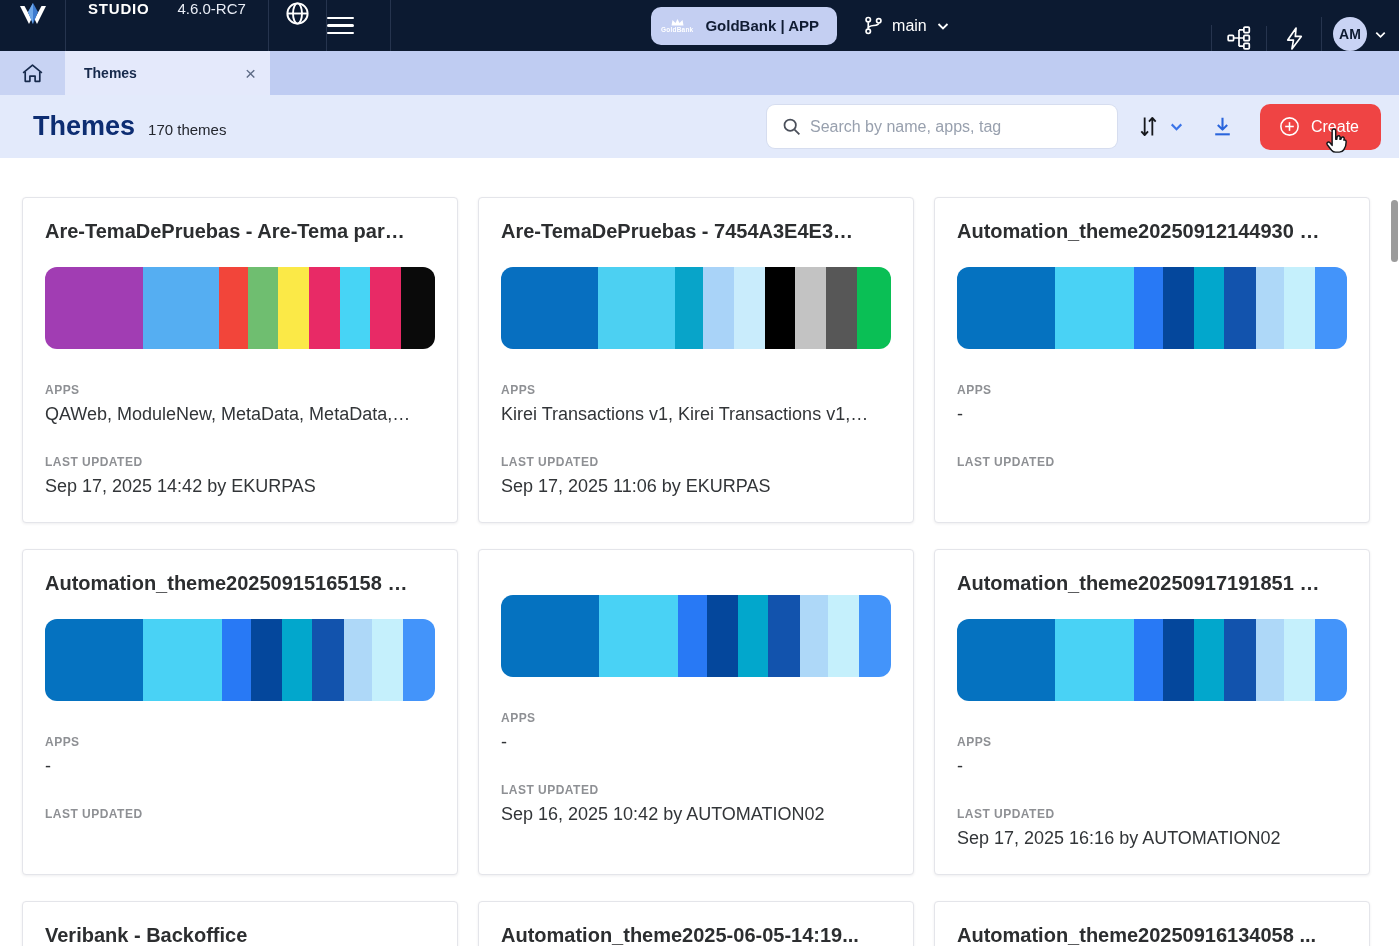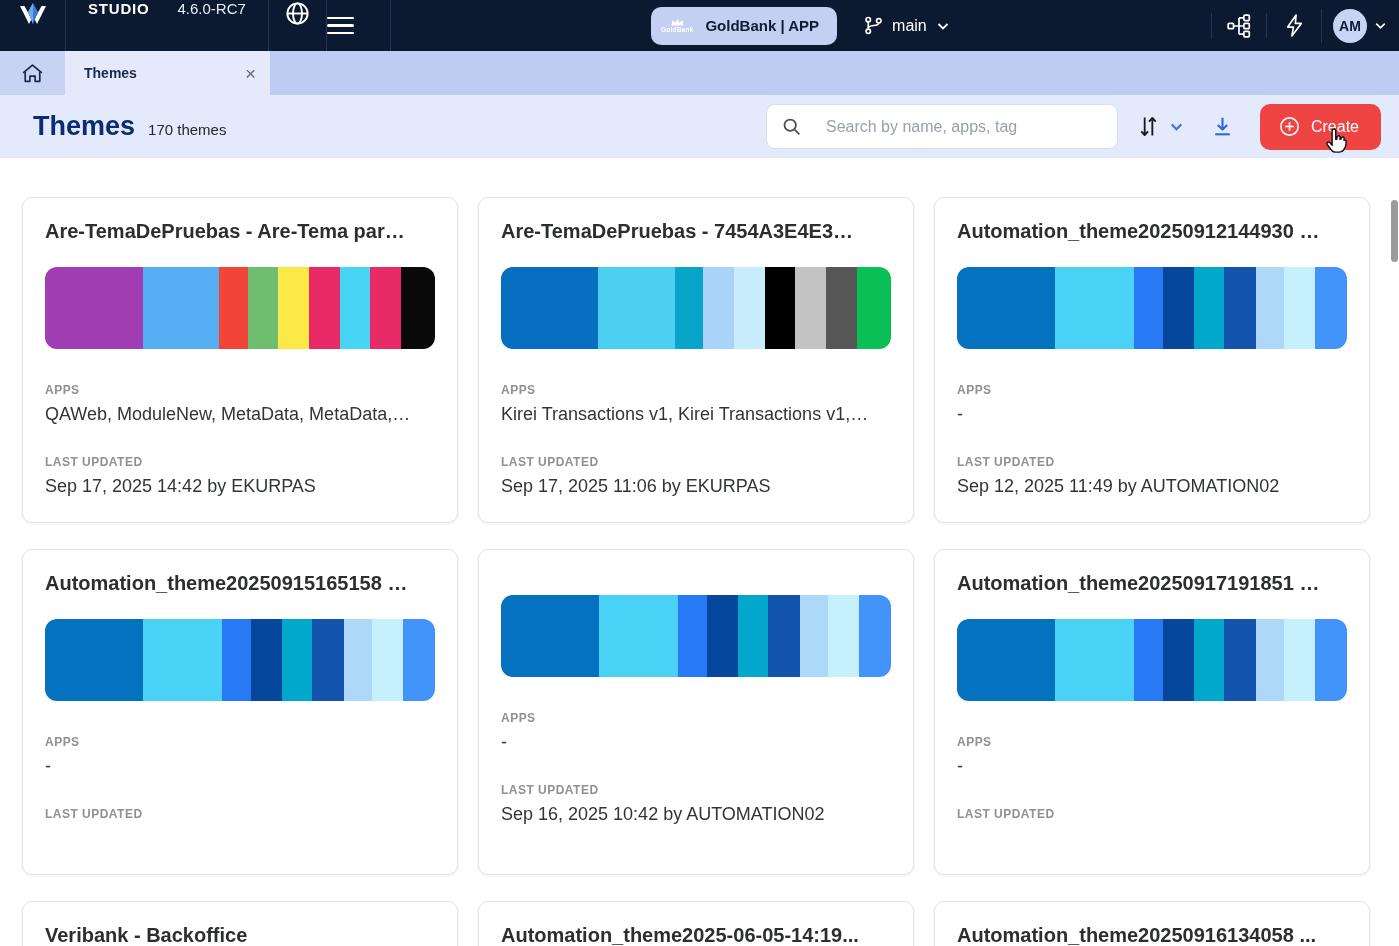--- a/index.html
+++ b/index.html
@@ -17,21 +17,21 @@
   .nav-burger { width:64px; border-right:1px solid #26344e; flex-direction:column; gap:5px; }
   .nav-burger span { display:block; width:27px; height:2.6px; background:#fff; border-radius:2px; }
   .nav-middle { flex:1; display:flex; align-items:center; justify-content:center; gap:26px; }
   .app-badge { height:38px; background:#c4cff2; border-radius:10px; display:flex; align-items:center;
     gap:12px; padding:0 18px 0 10px; color:#101c33; cursor:pointer; }
   .badge-logo { display:flex; flex-direction:column; align-items:center; line-height:1; }
   .badge-logo .bl-text { font-size:6.5px; font-weight:700; color:#fff; margin-top:1px; letter-spacing:.2px; }
   .app-badge .badge-label { font-size:15px; font-weight:600; }
   .branch { display:flex; align-items:center; gap:8px; cursor:pointer; }
   .branch .branch-name { font-size:16px; }
-  .nav-right { display:flex; align-items:center; }
+  .nav-right { display:flex; align-items:flex-end; }
   .nav-iconbtn { width:55px; display:flex; align-items:center; justify-content:center;
     border-left:1px solid #26344e; cursor:pointer; }
   .nav-user { width:78px; display:flex; align-items:center; justify-content:center; gap:6px;
     border-left:1px solid #26344e; cursor:pointer; }
   .avatar { width:34px; height:34px; border-radius:50%; background:#c9d3f4; color:#0d1a31;
     font-size:14px; font-weight:700; display:flex; align-items:center; justify-content:center; }
 
   
   .tabbar { height:44px; background:#bfccf2; display:flex; align-items:stretch; }
   .tab-home { width:65px; background:#c8d3f3; display:flex; align-items:center; justify-content:center;
@@ -40,33 +40,33 @@
   .tab-label { flex:1; font-size:14px; font-weight:700; color:#16294b; }
   .tab-close { font-size:19px; color:#5d6b85; cursor:pointer; line-height:1; }
 
   
   .pagehead { height:63px; background:#e3eafb; display:flex; align-items:center; padding:0 18px 0 33px; }
   .page-title { font-size:27px; font-weight:700; color:#0d2d72; }
   .page-count { font-size:15px; color:#23262e; margin-left:13px; margin-top:6px; }
   .ph-spacer { flex:1; }
   .searchbox { width:350px; height:43px; background:#fff; border-radius:8px; display:flex;
     align-items:center; padding:0 12px 0 14px; box-shadow:0 0 0 1px rgba(120,130,160,.12); }
-  .searchbox input { border:0; outline:0; flex:1; font-size:16px; color:#333; margin-left:24px;
+  .searchbox input { border:0; outline:0; flex:1; font-size:16px; color:#333; margin-left:8px;
     font-family:"Liberation Sans", sans-serif; background:transparent; }
   .searchbox input::placeholder { color:#98a0ae; }
   .sort-group { display:flex; align-items:center; margin-left:20px; gap:8px; cursor:pointer; }
   .download-btn { margin-left:25px; cursor:pointer; display:flex; align-items:center; }
   .create-btn { margin-left:25px; height:46px; padding:0 22px 0 18px; background:#ef4444; border:0;
     border-radius:10px; color:#fff; font-size:16px; display:flex; align-items:center; gap:10px;
     cursor:pointer; font-family:"Liberation Sans", sans-serif; }
 
   
   .main { background:#fff; padding:39px 29px 0 22px; }
   .grid { display:grid; grid-template-columns:repeat(3, 1fr); column-gap:20px; row-gap:26px; }
-  .card { height:326px; background:#fff; border:1px solid #e4e5ea; border-radius:10px;
+  .card { height:326px; background:#fff; border:1px solid #e4e5ea; border-radius:4px;
     box-shadow:0 1px 3px rgba(20,20,40,.07); padding:21px 22px; overflow:hidden; cursor:pointer; }
   .card-title { font-size:20px; line-height:24px; font-weight:700; color:#2c2e30;
     white-space:nowrap; overflow:hidden; }
   .swatch { margin-top:24px; height:82px; border-radius:12px; overflow:hidden; display:flex; }
   .swatch .seg { height:100%; }
   .meta-label { margin-top:34px; font-size:12px; font-weight:700; letter-spacing:.04em; color:#8e9094; }
   .meta-label.second { margin-top:30px; }
   .meta-value { margin-top:7px; font-size:18px; line-height:21px; color:#323538;
     white-space:nowrap; overflow:hidden; }
 
@@ -277,21 +277,20 @@
           <div class="seg" style="flex-grow: 8.1; background: rgb(4, 71, 156);"></div>
           <div class="seg" style="flex-grow: 7.7; background: rgb(2, 167, 204);"></div>
           <div class="seg" style="flex-grow: 8.1; background: rgb(18, 83, 173);"></div>
           <div class="seg" style="flex-grow: 7.2; background: rgb(174, 216, 248);"></div>
           <div class="seg" style="flex-grow: 8.1; background: rgb(197, 240, 252);"></div>
           <div class="seg" style="flex-grow: 8.1; background: rgb(67, 148, 250);"></div>
         </div>
     <div class="meta-label">APPS</div>
     <div class="meta-value">-</div>
     <div class="meta-label second">LAST UPDATED</div>
-    <div class="meta-value">Sep 12, 2025 11:49 by AUTOMATION02</div>
   </article>
 
   <article class="card">
     <h3 class="card-title">Automation_theme20250915165158 …</h3>
     <div class="swatch">
           <div class="seg" style="flex-grow: 25.1; background: rgb(5, 114, 192);"></div>
           <div class="seg" style="flex-grow: 20.4; background: rgb(73, 210, 245);"></div>
           <div class="seg" style="flex-grow: 7.2; background: rgb(40, 121, 245);"></div>
           <div class="seg" style="flex-grow: 8.1; background: rgb(4, 71, 156);"></div>
           <div class="seg" style="flex-grow: 7.7; background: rgb(2, 167, 204);"></div>
@@ -332,20 +331,21 @@
           <div class="seg" style="flex-grow: 8.1; background: rgb(4, 71, 156);"></div>
           <div class="seg" style="flex-grow: 7.7; background: rgb(2, 167, 204);"></div>
           <div class="seg" style="flex-grow: 8.1; background: rgb(18, 83, 173);"></div>
           <div class="seg" style="flex-grow: 7.2; background: rgb(174, 216, 248);"></div>
           <div class="seg" style="flex-grow: 8.1; background: rgb(197, 240, 252);"></div>
           <div class="seg" style="flex-grow: 8.1; background: rgb(67, 148, 250);"></div>
         </div>
     <div class="meta-label">APPS</div>
     <div class="meta-value">-</div>
     <div class="meta-label second">LAST UPDATED</div>
+    <div class="meta-value">Sep 17, 2025 16:16 by AUTOMATION02</div>
   </article>
 
   <article class="card">
     <h3 class="card-title">Veribank - Backoffice</h3>
 
     <div class="meta-label"></div>
     <div class="meta-value"></div>
     <div class="meta-label second"></div>
     <div class="meta-value"></div>
   </article>

